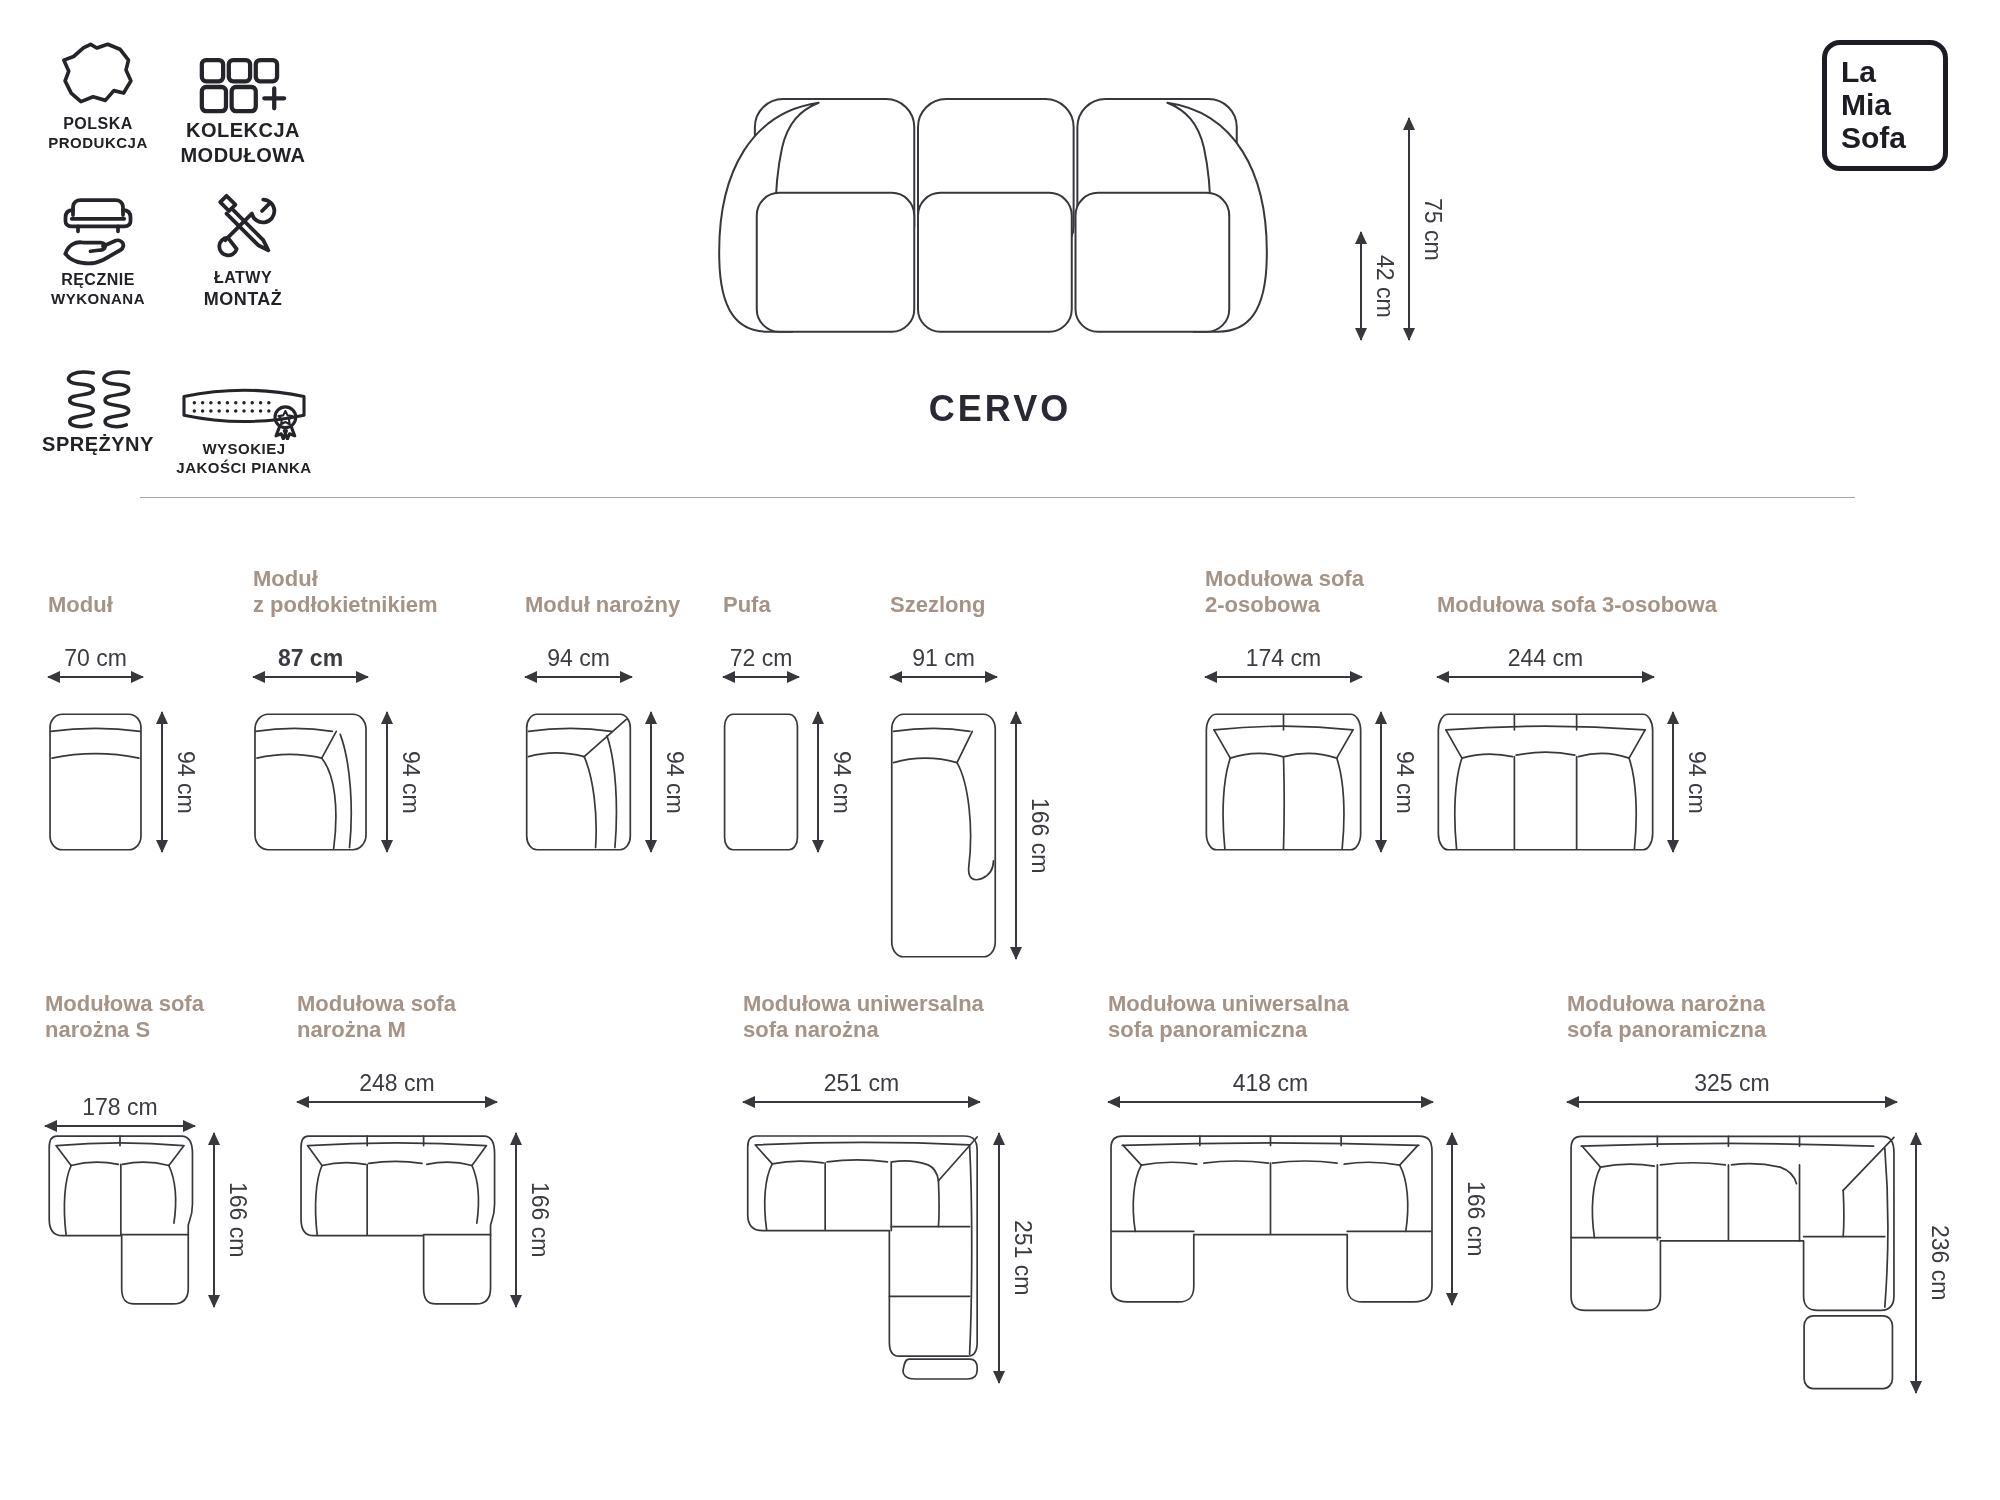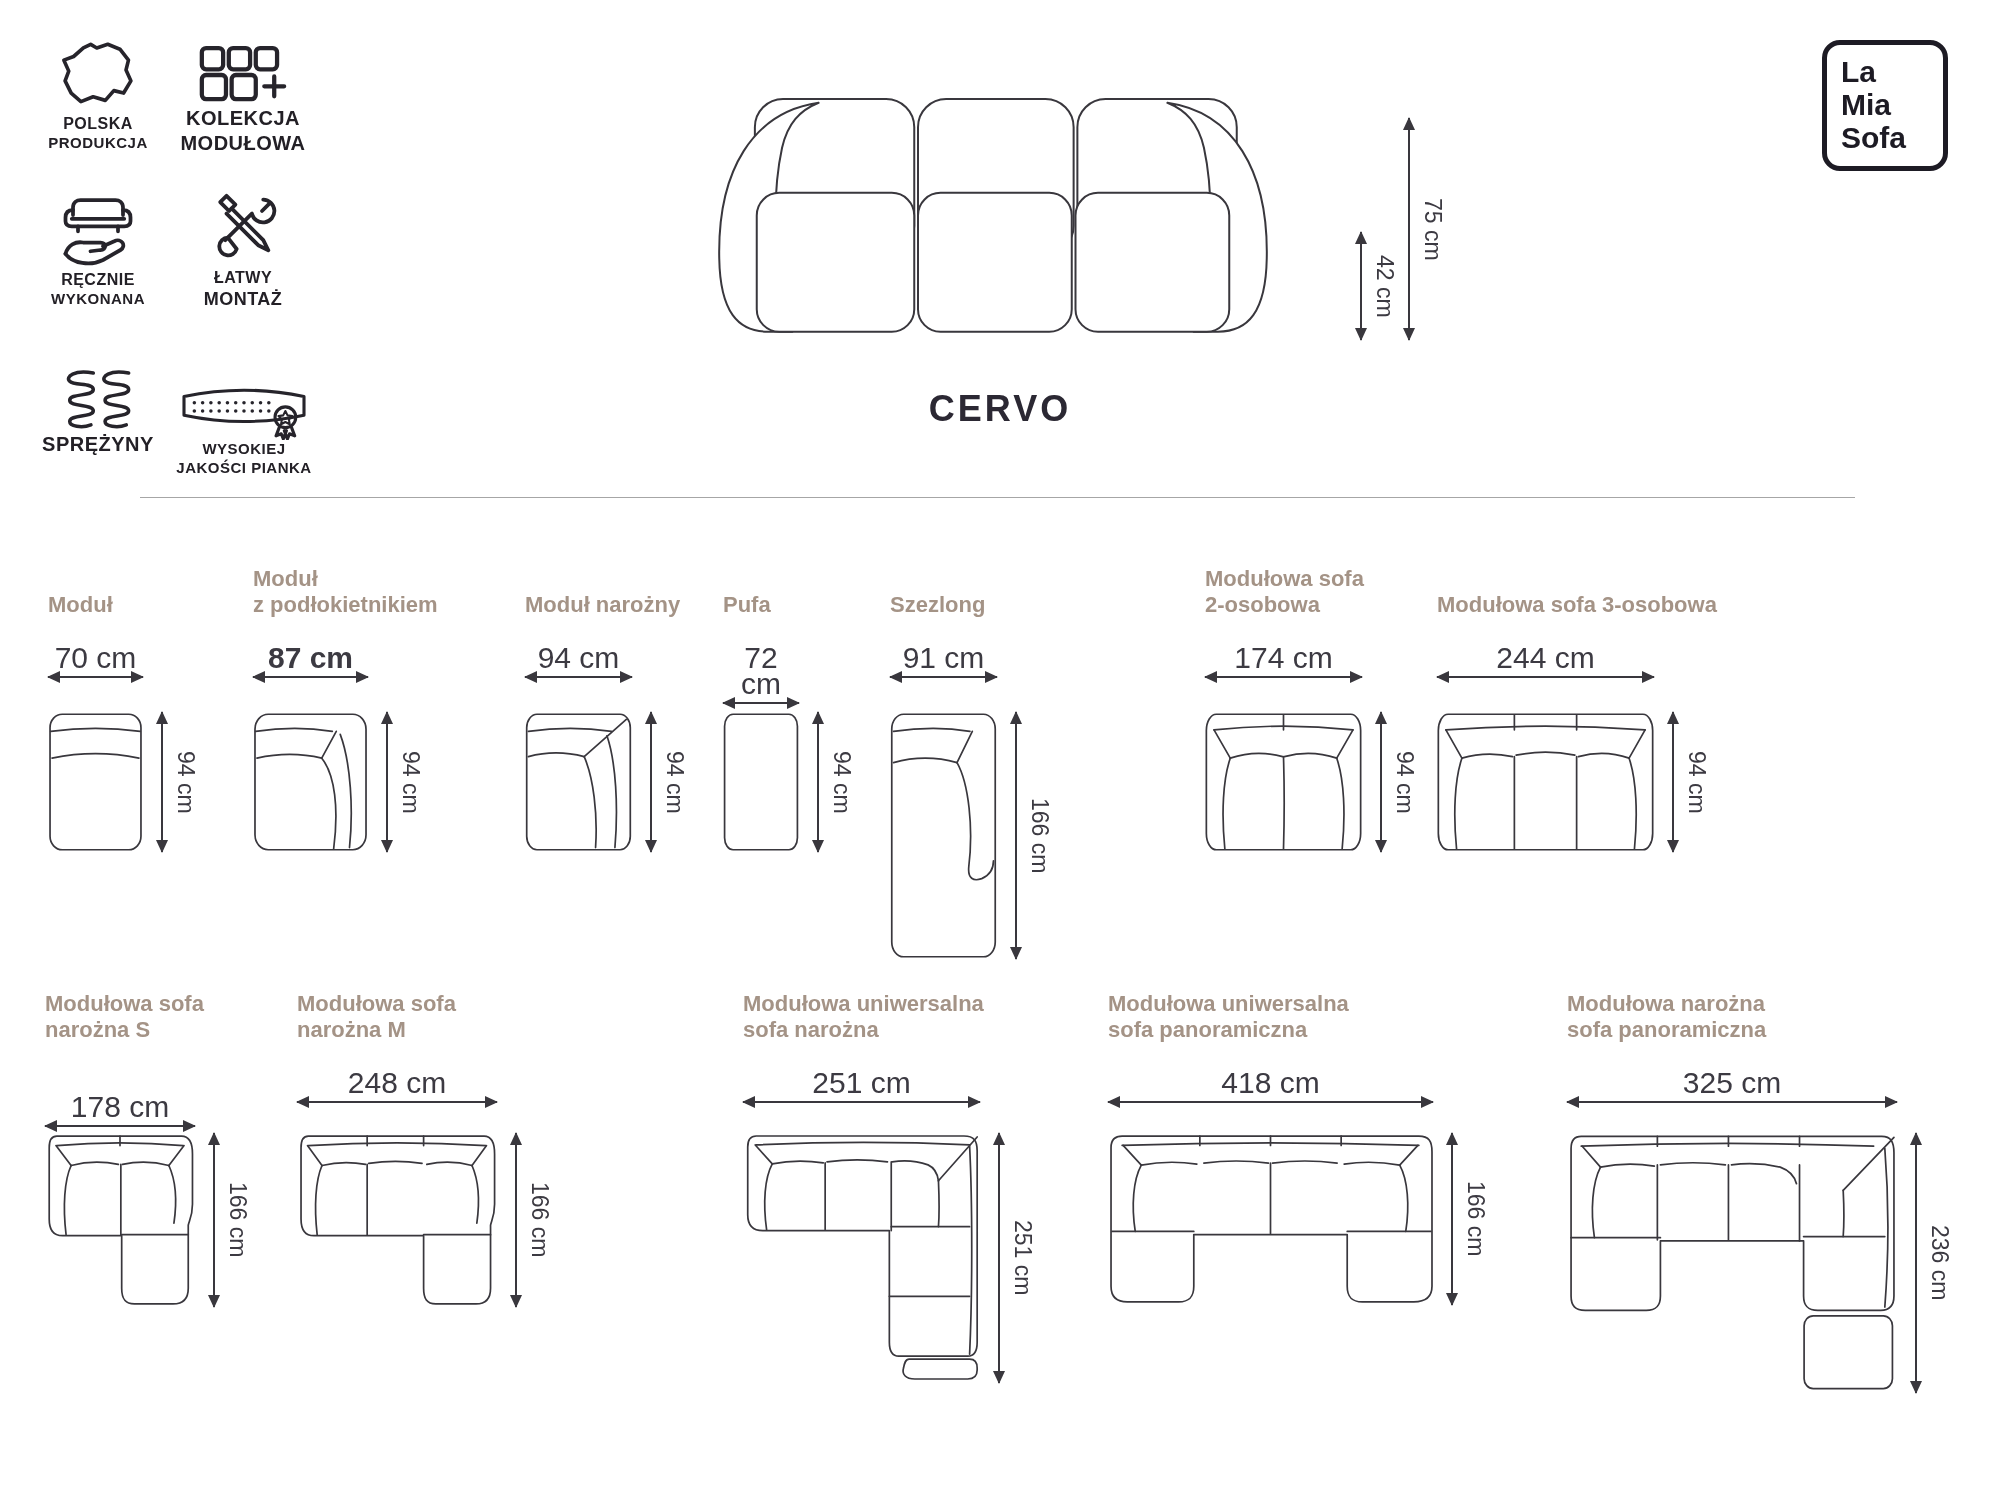--- a/index.html
+++ b/index.html
@@ -32,21 +32,21 @@
     border-top:6px solid transparent;border-bottom:6px solid transparent;border-right:13px solid #39373d;}
   .h-arrow::after{content:"";position:absolute;right:-1px;top:-5px;
     border-top:6px solid transparent;border-bottom:6px solid transparent;border-left:13px solid #39373d;}
   .vd{position:absolute;display:flex;align-items:center;gap:9px;}
   .v-arrow{width:2px;align-self:stretch;background:#39373d;position:relative;}
   .v-arrow::before{content:"";position:absolute;top:-1px;left:-5px;
     border-left:6px solid transparent;border-right:6px solid transparent;border-bottom:13px solid #39373d;}
   .v-arrow::after{content:"";position:absolute;bottom:-1px;left:-5px;
     border-left:6px solid transparent;border-right:6px solid transparent;border-top:13px solid #39373d;}
   .vlabel{writing-mode:vertical-rl;font-size:23px;color:#3c3a42;white-space:nowrap;}
-  .wlabel{font-size:30px;color:#3c3a42;line-height:26px;text-align:center;}
+  .wlabel{font-size:23px;color:#3c3a42;line-height:26px;text-align:center;}
 
   
   .mod{position:absolute;}
   .mt{position:absolute;left:0;top:0;height:58px;display:flex;flex-direction:column;
       justify-content:flex-end;white-space:pre-line;font-size:22px;font-weight:600;
       line-height:1.18;color:#a49386;}
   .wd{position:absolute;}
   .draw{position:absolute;}
   .draw *{vector-effect:non-scaling-stroke;stroke:#39373d;stroke-width:1.7;fill:none;
           stroke-linecap:round;stroke-linejoin:round;}
@@ -61,21 +61,21 @@
 <div id="page">
 
   <div class="feat" style="left:20px;top:38px;width:156px;">
     <svg width="78" height="76" viewBox="0 0 64 58">
       <path class="icon-stroke" d="M20,6 L26,3 L31,6 L40,3 L50,7 L57,16 L55,24 L59,33 L53,43 L45,41 L38,49 L28,46 L18,50 L10,43 L5,33 L8,25 L4,16 L12,13 Z"></path>
     </svg>
     <div class="lbl fl-xl">POLSKA</div>
     <div class="lbl fl-sm">PRODUKCJA</div>
   </div>
 
-  <div class="feat" style="left:150px;top:44px;width:186px;">
+  <div class="feat" style="left:150px;top:56px;width:186px;">
     <svg width="88" height="62" viewBox="0 0 62 42">
       <rect class="icon-stroke" x="2" y="2" width="15" height="15" rx="3"></rect>
       <rect class="icon-stroke" x="21" y="2" width="15" height="15" rx="3"></rect>
       <rect class="icon-stroke" x="40" y="2" width="15" height="15" rx="3"></rect>
       <rect class="icon-stroke" x="2" y="21" width="17" height="17" rx="3"></rect>
       <rect class="icon-stroke" x="23" y="21" width="17" height="17" rx="3"></rect>
       <path class="icon-stroke" d="M46,29 H60 M53,22 V36"></path>
     </svg>
     <div class="lbl fl-lg">KOLEKCJA</div>
     <div class="lbl fl-lg">MODUŁOWA</div>

